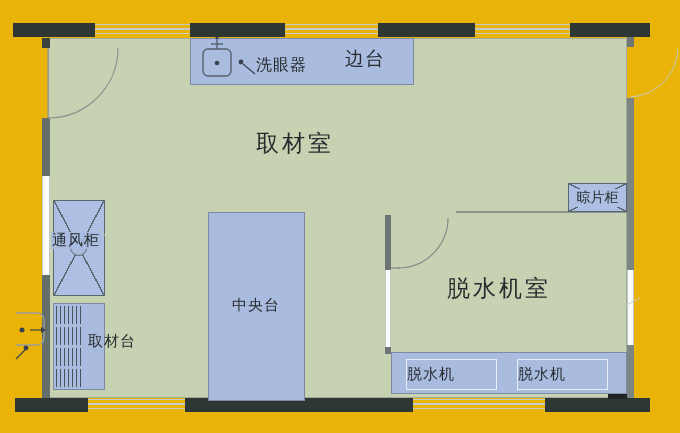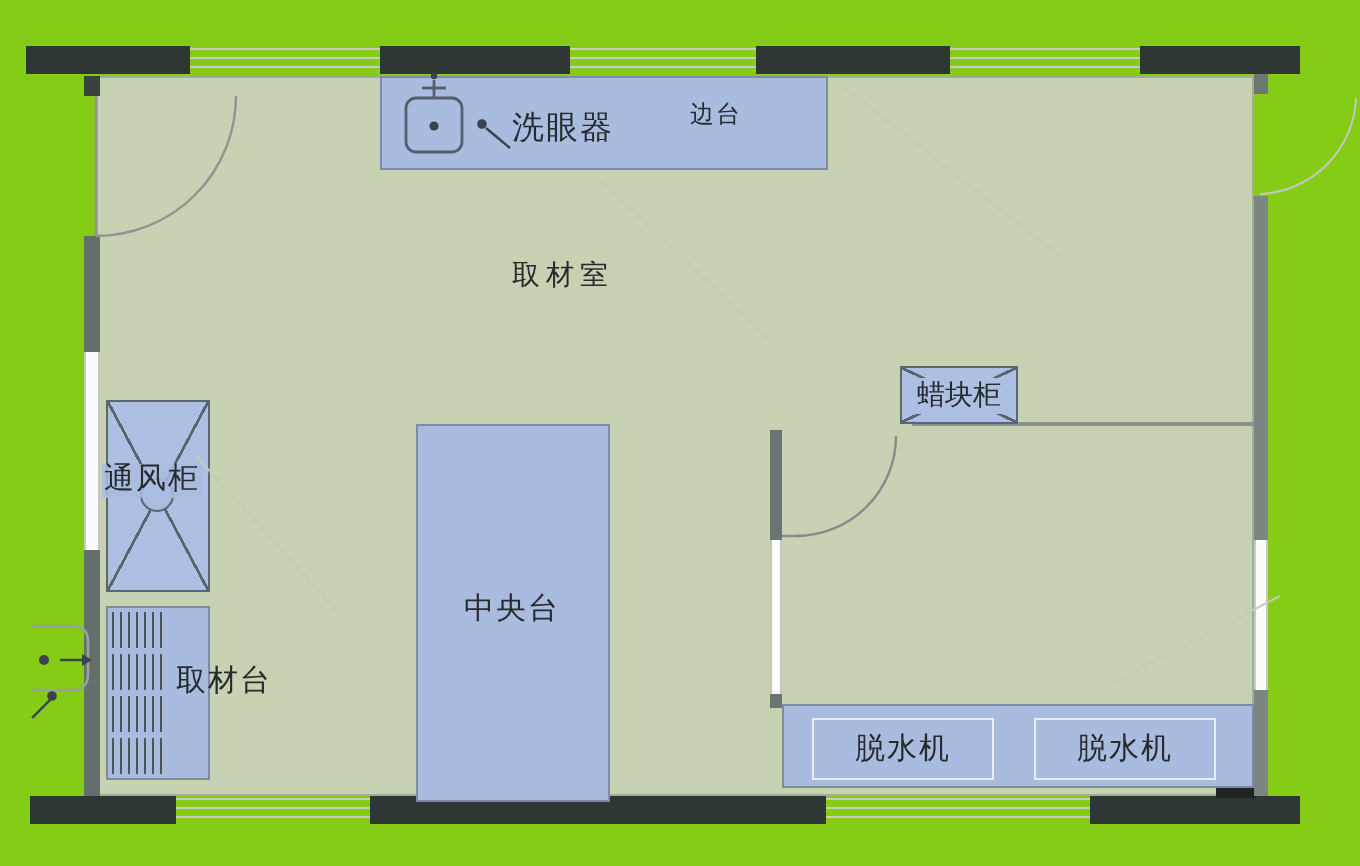--- a/index.html
+++ b/index.html
@@ -1,41 +1,41 @@
 <!DOCTYPE html>
 <html style="--floor: #c6d2b2; --furniture: #a9bce0; --wall_dark: #2e3734; --wall_gray: #646f6b; --cabinet_fill: #adc0e4; --line: #5c6670;"><head>
 <meta charset="utf-8">
 <style>
   html,body{margin:0;padding:0;background:#ffffff;}
   .plan{
-    position:relative;width:680px;height:433px;background:#84cc16;overflow:hidden;
+    position:relative;width:680px;height:433px;background:#eab308;overflow:hidden;
     font-family:"Liberation Serif","DejaVu Serif",serif;color:#272b2e;
   }
   .abs{position:absolute;}
   
   .floor{left:48px;top:38px;width:579px;height:360px;background:var(--floor,#c6d2b2);border:1px solid #a3ab9d;box-sizing:border-box;}
   
   .pillar{position:absolute;height:14px;top:23px;background:var(--wall_dark,#2e3734);}
   .bseg{position:absolute;height:14px;top:398px;background:var(--wall_dark,#2e3734);}
   .winlines{position:absolute;background:repeating-linear-gradient(to bottom,#c6cbc9 0 1.2px,transparent 1.2px 4.4px);}
   .vwall{position:absolute;background:var(--wall_gray,#646f6b);}
   .vwin{position:absolute;background:#fbfcfb;border-left:1px solid #c3c8c5;border-right:1px solid #c3c8c5;box-sizing:border-box;}
   .tab{position:absolute;background:#1d2422;}
   
   .fur{position:absolute;background:var(--furniture,#a9bce0);border:1px solid #7f8aa5;box-sizing:border-box;}
   .xbox{background-image:
       linear-gradient(to top right,transparent calc(50% - .7px),#5a646e calc(50% - .7px),#5a646e calc(50% + .7px),transparent calc(50% + .7px)),
       linear-gradient(to bottom right,transparent calc(50% - .7px),#5a646e calc(50% - .7px),#5a646e calc(50% + .7px),transparent calc(50% + .7px));
       background-color:#adc0e4;border:1px solid #5c6670;}
   .lbl{position:absolute;white-space:nowrap;line-height:1;}
-  .lbl-room{font-size:14px;letter-spacing:3px;font-family:Liberation Serif, serif;}
+  .lbl-room{font-size:23px;letter-spacing:3px;font-family:Liberation Serif, serif;}
   .lbl-sm{font-size:15px;letter-spacing:1px;}
   .cab{display:flex;align-items:center;justify-content:center;}
   .cab span{background:#adc0e4;padding:0 1px;font-size:14px;}
-  .machine{position:absolute;background:var(--furniture,#a9bce0);border:1px solid #e9edf4;box-sizing:border-box;display:flex;align-items:center;justify-content:center;font-size:15px;letter-spacing:1px;font-family:Liberation Mono, monospace;}
+  .machine{position:absolute;background:var(--furniture,#a9bce0);border:1px solid #e9edf4;box-sizing:border-box;display:flex;align-items:center;font-size:15px;letter-spacing:1px;font-family:Liberation Mono, monospace;}
   .hatch{position:absolute;left:2px;top:2px;bottom:2px;width:26px;
       background-image:
         repeating-linear-gradient(to bottom,transparent 0 18px,#a9bce0 18px 21px),
         repeating-linear-gradient(to right,#49535b 0 1px,transparent 1px 4px);}
   .circle{position:absolute;width:17px;height:17px;border-radius:50%;background:#a9bce0;border:1px solid #5c6670;box-sizing:border-box;}
   svg.overlay{position:absolute;left:0;top:0;pointer-events:none;}
 </style>
 </head>
 <body>
 
@@ -67,25 +67,25 @@
   <div class="vwin" style="left:627px;top:270px;width:7px;height:75px;"></div>
   <div class="vwall" style="left:627px;top:345px;width:7px;height:53px;background:#7b8581;"></div>
 
   <div class="vwall" style="left:385px;top:215px;width:6px;height:55px;background:#6b7472;"></div>
   <div class="vwin" style="left:385px;top:270px;width:6px;height:77px;"></div>
   <div class="vwall" style="left:385px;top:347px;width:6px;height:7px;background:#6b7472;"></div>
   <div class="vwall" style="left:456px;top:211px;width:171px;height:2px;background:#8a9290;"></div>
 
   <div class="fur" style="left:190px;top:38px;width:224px;height:47px;"></div>
   <div class="lbl lbl-sm" style="left:256px;top:57px;font-size:16px;">洗眼器</div>
-  <div class="lbl lbl-sm" style="left:345px;top:51px;font-size:12px;">边台</div>
+  <div class="lbl lbl-sm" style="left:345px;top:51px;font-size:19px;font-family:Liberation Mono, monospace;">边台</div>
 
 
-  <div class="fur xbox cab" style="left:450px;top:183px;width:59px;height:29px;">
-    <span>蜡块柜</span>
+  <div class="fur xbox cab" style="left:568px;top:183px;width:59px;height:29px;">
+    <span>晾片柜</span>
   </div>
 
   <div class="fur xbox" style="left:53px;top:200px;width:52px;height:96px;"></div>
   <div class="circle" style="left:70px;top:239px;"></div>
   <div class="lbl lbl-sm" style="left:51px;top:232px;background:rgba(169,188,224,.85);padding:1px 1px;">通风柜</div>
 
   <div class="fur" style="left:53px;top:303px;width:52px;height:87px;">
     <div class="hatch"></div>
   </div>
   <div class="lbl lbl-sm" style="left:88px;top:334px;">取材台</div>
@@ -95,20 +95,21 @@
 
   <div class="fur" style="left:391px;top:352px;width:236px;height:42px;"></div>
   <div class="machine" style="left:406px;top:359px;width:91px;height:31px;">
     <span>脱水机</span>
   </div>
   <div class="machine" style="left:517px;top:359px;width:91px;height:31px;">
     <span>脱水机</span>
   </div>
 
   <div class="lbl lbl-room" style="left:256px;top:132px;">取材室</div>
+  <div class="lbl lbl-room" style="left:447px;top:277px;">脱水机室</div>
 
   <svg class="overlay" width="680" height="433" viewBox="0 0 680 433">
 
     <g stroke="#c2cdb6" stroke-width="1" fill="none">
       <path d="M420,42 L530,128"></path>
       <path d="M556,342 L640,298"></path>
       <path d="M98,228 L168,305"></path>
       <path d="M300,90 L385,170"></path>
     </g>
 

